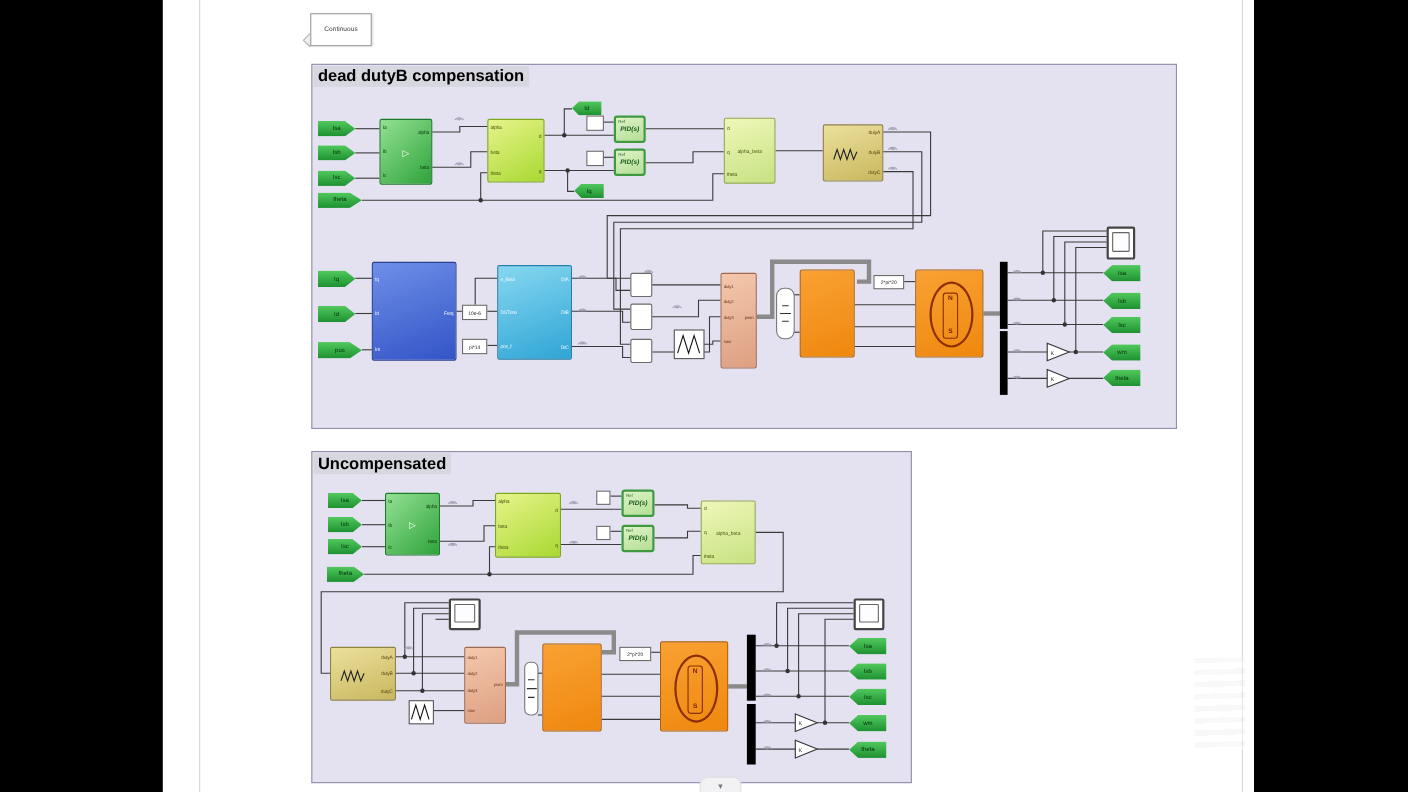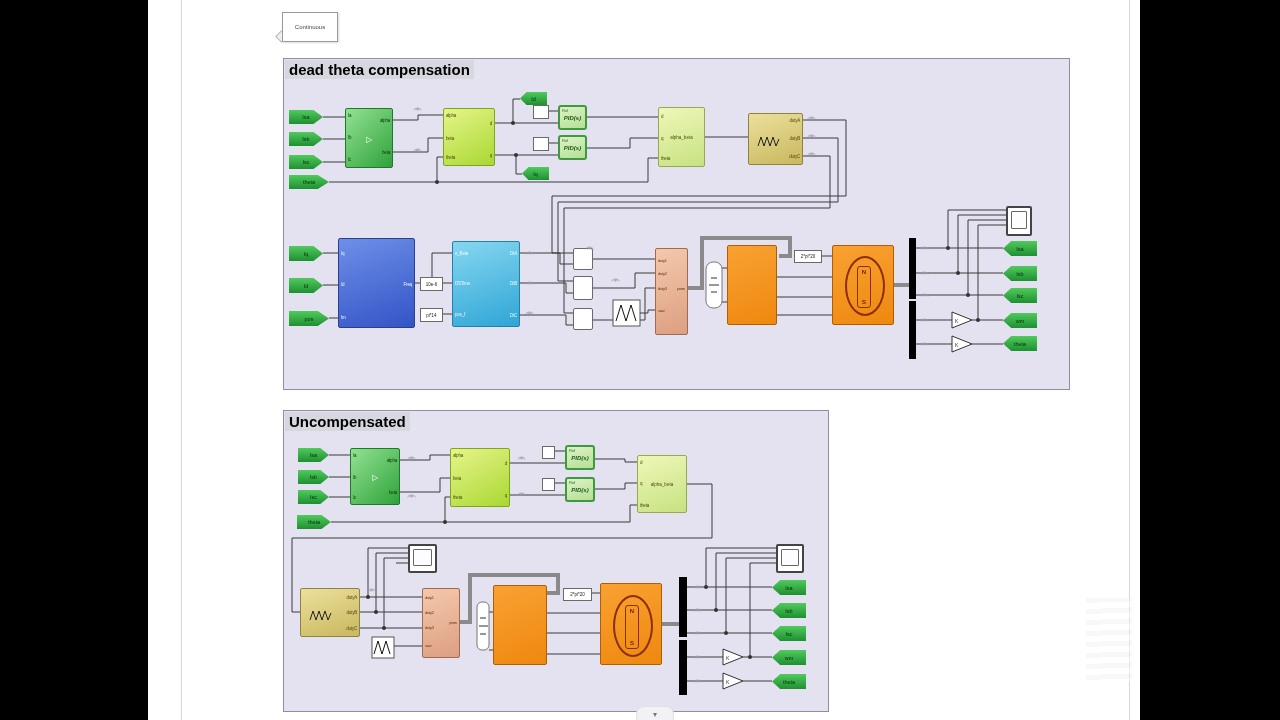--- a/index.html
+++ b/index.html
@@ -58,21 +58,21 @@
     <div class="vline" style="left:981px"></div>
     <div class="wm" style="left:938px;top:598px;width:46px;height:84px"></div>
   </div>
 
   <div class="powergui" style="left:282px;top:12px;width:54px;height:28px">
     <span>Continuous</span>
   </div>
   <div class="annot" style="left:277px;top:32px"></div>
 
   <div class="sysbox" style="left:283px;top:58px;width:785px;height:330px"></div>
-  <div class="systitle" style="left:285px;top:60px">dead theta compensation</div>
+  <div class="systitle" style="left:285px;top:60px">dead dutyB compensation</div>
   <div class="sysbox" style="left:283px;top:410px;width:544px;height:300px"></div>
   <div class="systitle" style="left:285px;top:412px">Uncompensated</div>
 
   <svg id="wires" width="1280" height="720">
     <g fill="none" stroke="#3a3a3a" stroke-width="1">
 
       <path d="M323 117 H345"></path>
         <path d="M323 139 H345"></path>
         <path d="M323 162 H345"></path>
       <path d="M329 182 H648 V158 H658"></path>

